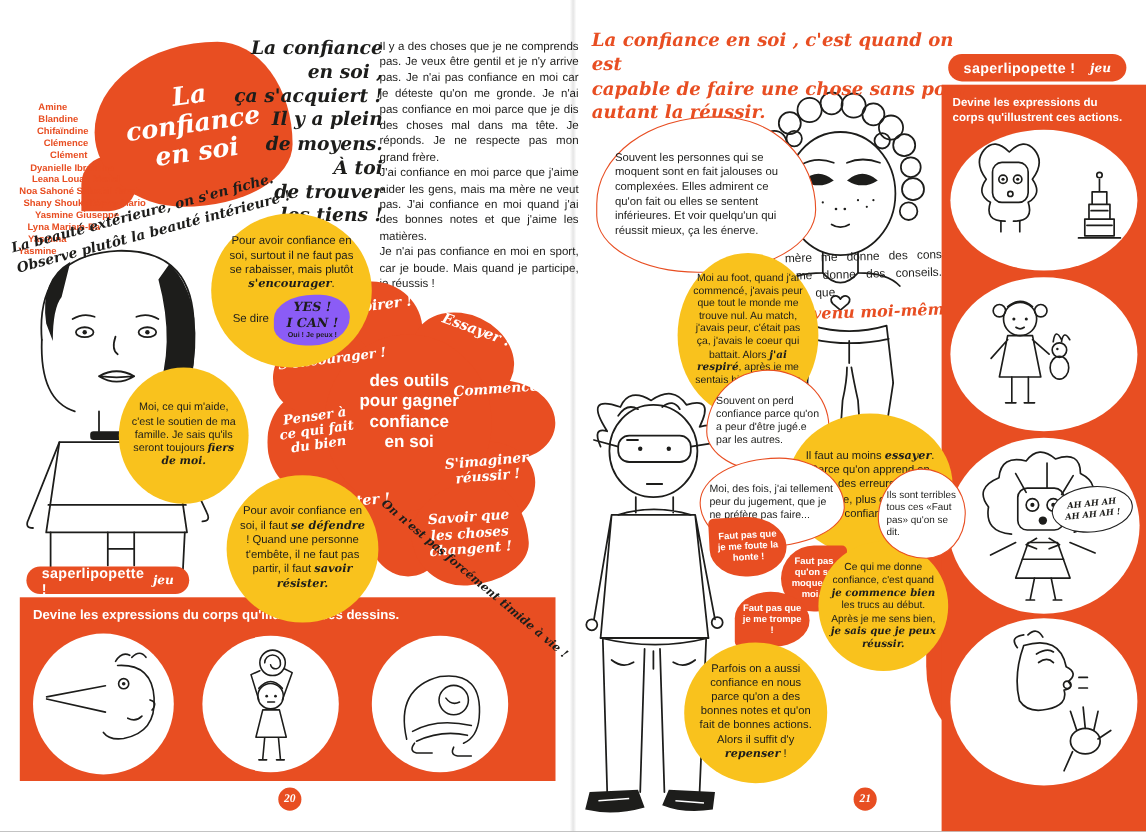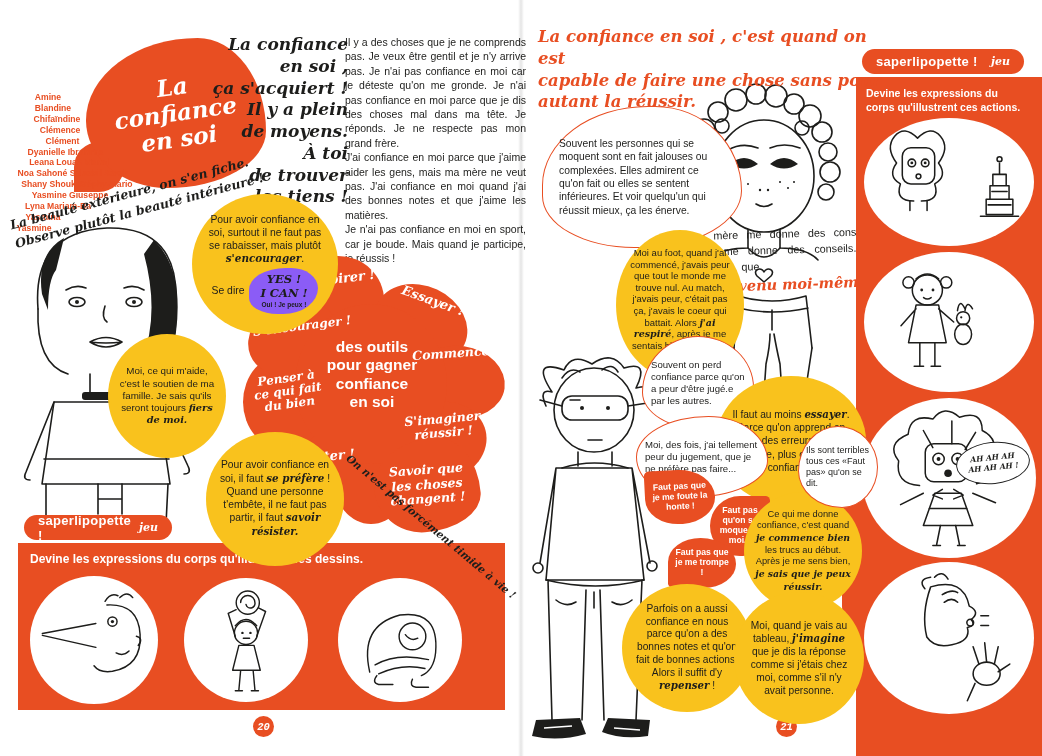--- a/index.html
+++ b/index.html
@@ -13,21 +13,21 @@
   .hs{font-family:"DejaVu Serif",serif;font-style:italic;font-weight:bold}
   .hs-o{font-family:"DejaVu Serif",serif;font-style:italic;font-weight:bold;color:var(--orange)}
   .ycircle{background:var(--yellow);border-radius:50%;display:flex;flex-direction:column;align-items:center;justify-content:center;text-align:center}
   .wbubble{background:#fff;border:1.6px solid var(--orange);display:flex;align-items:center;justify-content:center;text-align:left}
   .drop{background:var(--orange);color:#fff;display:flex;align-items:center;justify-content:center;text-align:center;font-weight:bold;line-height:1.15}
   .band{background:var(--orange)}
   .tab{background:var(--orange);border-radius:14px;color:#fff;display:flex;align-items:center;justify-content:space-between;padding:0 14px}
   .tab .t1{font-weight:bold;font-size:13px;letter-spacing:.3px}
   .tab .t2{font-family:"DejaVu Serif",serif;font-style:italic;font-weight:bold;font-size:11px}
   .gamecircle{background:#fff;border-radius:50%;position:absolute;display:flex;align-items:center;justify-content:center;overflow:hidden}
-  .pagenum{background:var(--orange);color:#fff;border-radius:50%;width:21px;height:21px;display:flex;align-items:center;justify-content:center;font-family:Liberation Mono, monospace;font-style:italic;font-weight:bold;font-size:10.5px}
+  .pagenum{background:var(--orange);color:#fff;border-radius:50%;width:21px;height:21px;display:flex;align-items:center;justify-content:center;font-family:Liberation Serif, serif;font-style:italic;font-weight:bold;font-size:10.5px}
   .petal-label{position:absolute;color:#fff;font-family:"DejaVu Serif",serif;font-style:italic;font-weight:bold;text-align:center;white-space:pre-line;line-height:1.1}
   .sk{stroke:#1d1d1b;fill:none;stroke-width:1.6;stroke-linecap:round;stroke-linejoin:round}
   .skf{fill:#1d1d1b;stroke:none}
   .fold{background:linear-gradient(90deg,rgba(0,0,0,0),rgba(0,0,0,.10),rgba(0,0,0,0))}
 </style>
 </head>
 <body>
 
 <div class="spread">
 
@@ -130,21 +130,21 @@
 ce qui fait
 du bien</div>
       <div class="petal-label" style="left:0px;top:70px;width:118px;font-size:12px;transform:rotate(-7deg)">S'encourager !</div>
       <div class="abs pre" style="left:54px;top:88px;width:150px;color:#fff;font-weight:bold;font-size:15.5px;line-height:1.18;text-align:center">des outils
 pour gagner
 confiance
 en soi</div>
     </div>
 
     <div class="abs ycircle" style="left:206px;top:432px;width:138px;height:134px;padding:11px;font-size:10.3px;line-height:1.25;z-index:3">
-      <div><span>Pour avoir confiance en soi, il faut </span><span class="hs">se préfère</span><span> ! Quand une personne t'embête, il ne faut pas partir, il faut </span><span class="hs">savoir résister.</span></div>
+      <div><span>Pour avoir confiance en soi, il faut </span><span class="hs">se défendre</span><span> ! Quand une personne t'embête, il ne faut pas partir, il faut </span><span class="hs">savoir résister.</span></div>
     </div>
 
     <div class="abs hand pre" style="left:374px;top:438px;width:106px;height:94px;background:var(--orange);border-radius:60% 40% 55% 45%/50% 62% 38% 50%;color:#fff;font-size:12.5px;line-height:1.15;display:flex;align-items:center;justify-content:center;text-align:center;transform:rotate(-4deg);z-index:2">Savoir que
 les choses
 changent !</div>
 
     <div class="abs hand" style="left:352px;top:452px;width:200px;font-size:10.5px;white-space:nowrap;transform:rotate(40deg);transform-origin:0 0;z-index:3">On n'est pas forcément timide à vie !</div>
 
     <div class="abs tab" style="left:24px;top:515px;width:148px;height:25px;z-index:4">
       <span class="t1">saperlipopette !</span>
@@ -278,23 +278,20 @@
     <div class="abs drop" style="left:147px;top:538px;width:68px;height:50px;border-radius:60% 65% 60% 6px;font-size:8.6px;padding:5px;z-index:2">Faut pas que je me trompe !</div>
 
     <div class="abs ycircle" style="left:223px;top:492px;width:118px;height:118px;padding:9px;font-size:9.3px;line-height:1.25;z-index:3">
       <div><span>Ce qui me donne confiance, c'est quand </span><span class="hs">je commence bien</span><span> les trucs au début. Après je me sens bien, </span><span class="hs">je sais que je peux réussir.</span></div>
     </div>
 
     <div class="abs ycircle" style="left:101px;top:584px;width:130px;height:128px;padding:11px;font-size:10.2px;line-height:1.25;z-index:3">
       <div><span>Parfois on a aussi confiance en nous parce qu'on a des bonnes notes et qu'on fait de bonnes actions. Alors il suffit d'y </span><span class="hs">repenser</span><span> !</span></div>
     </div>
 
-    <div class="abs ycircle" style="left:213px;top:592px;width:130px;height:132px;padding:11px;font-size:10.2px;line-height:1.28;z-index:3">
-      <div><span>Moi, quand je vais au tableau, </span><span class="hs">j'imagine</span><span> que je dis la réponse comme si j'étais chez moi, comme s'il n'y avait personne.</span></div>
-    </div>
 
     <div class="abs pagenum" style="left:255px;top:716px">21</div>
 
     <div class="abs" style="left:321px;top:428px;width:75px;height:240px;background:var(--orange);border-radius:50% 0 0 50%/26% 0 0 26%;z-index:1"></div>
 
     <div class="abs tab" style="left:341px;top:49px;width:162px;height:25px;z-index:4">
       <span class="t1">saperlipopette !</span>
       <span class="t2">jeu</span>
     </div>
 

